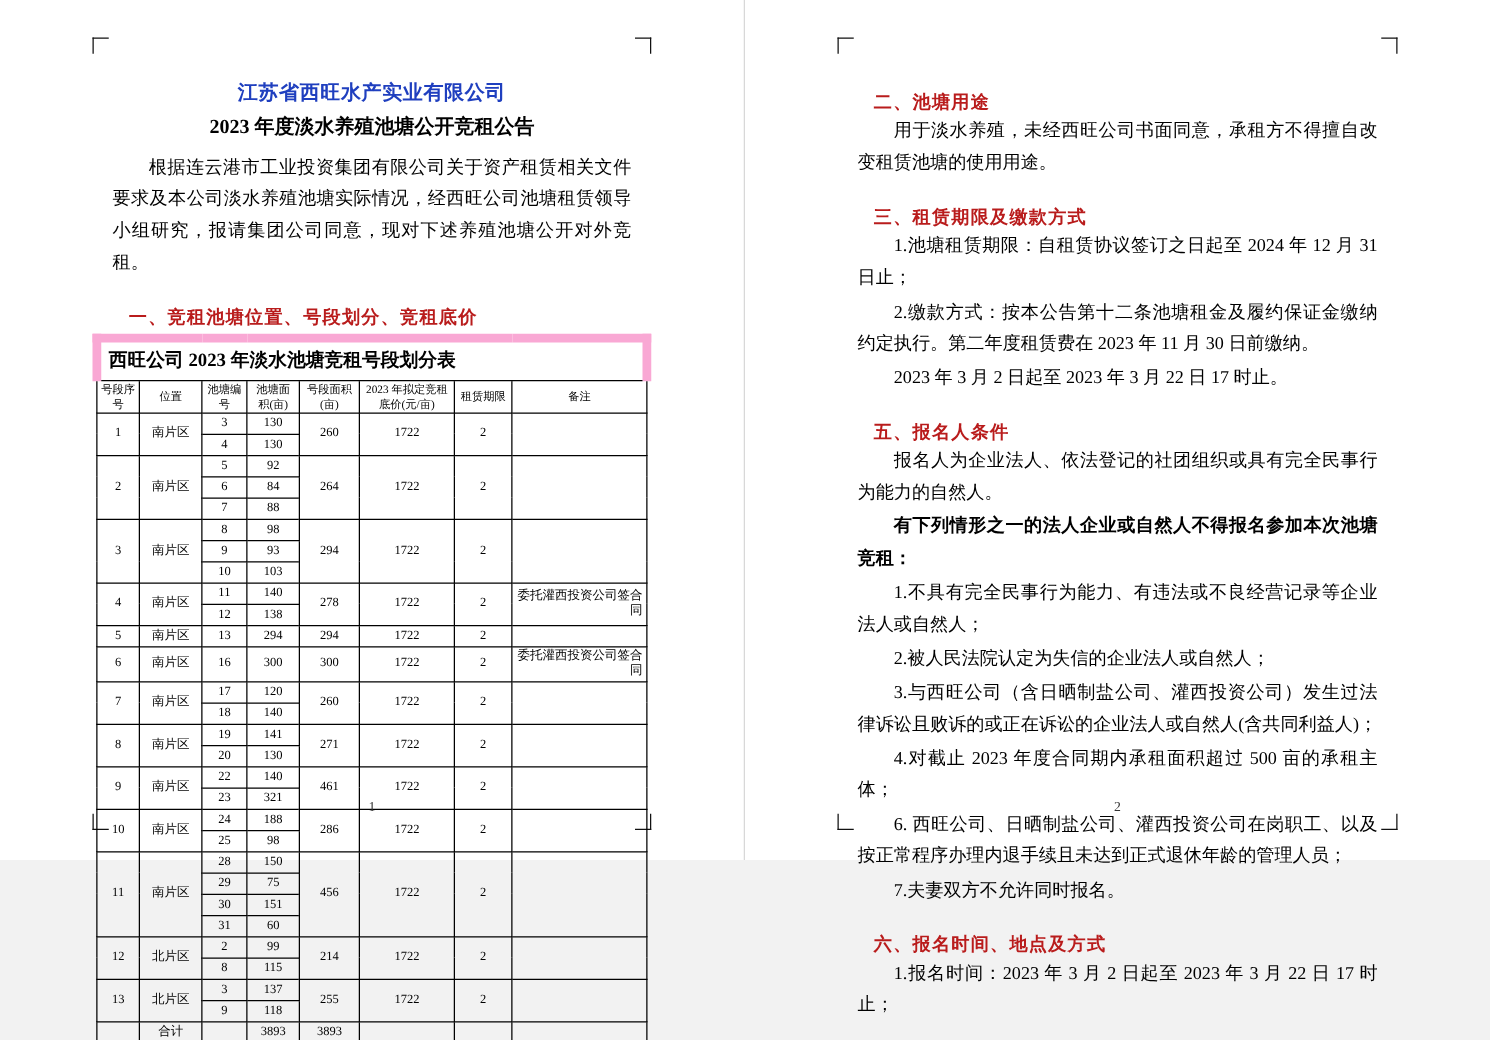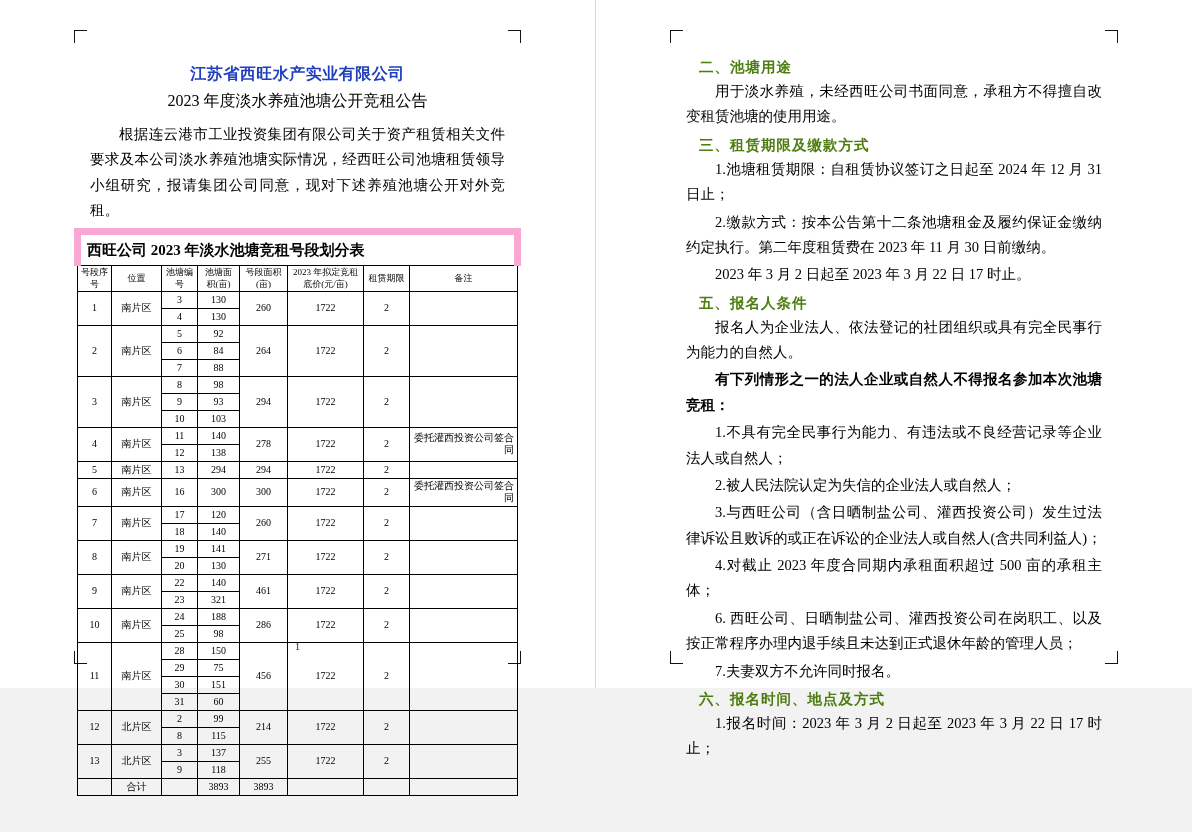--- a/index.html
+++ b/index.html
@@ -23,29 +23,29 @@
   .mark.tr{right:74px;top:30px;width:12px;height:12px;border-right:1px solid #111;border-top:1px solid #111;}
   .mark.bl{left:74px;bottom:24px;width:12px;height:12px;border-left:1px solid #111;border-bottom:1px solid #111;}
   .mark.br{right:74px;bottom:24px;width:12px;height:12px;border-right:1px solid #111;border-bottom:1px solid #111;}
 
   .content{position:absolute;left:74px;right:74px;top:52px;bottom:60px;}
   .title-cn{
     text-align:center;color:#1f3fbf;font-weight:bold;font-size:16px;
     letter-spacing:.5px;margin:12px 0 6px;
   }
   .title-sub{
-    text-align:center;color:#000;font-weight:normal;font-size:16px;
+    text-align:center;color:#000;font-weight:bold;font-size:16px;
     margin:0 0 10px;
   }
   p.body{
     font-size:14.5px;line-height:1.75;text-align:justify;margin:0 16px 2px;
     text-indent:2em;color:#000;
   }
   h3.sec{
-    font-size:14.5px;font-weight:bold;margin:6px 0 2px;text-indent:2em;color:#4d7c0f;
+    font-size:14.5px;font-weight:bold;margin:20px 0 2px;text-indent:2em;color:#b91c1c;
     letter-spacing:1px;
   }
   .tbl-wrap{margin-top:4px;}
   table.bid{
     border-collapse:collapse;width:100%;table-layout:fixed;
     font-size:10px;color:#000;
   }
   table.bid td,table.bid th{
     border:1px solid #000;padding:1px 3px;vertical-align:middle;
     line-height:1.25;word-break:break-all;
@@ -70,20 +70,21 @@
   <div class="page left">
     <span class="mark tl"></span>
     <span class="mark tr"></span>
     <span class="mark bl"></span>
     <span class="mark br"></span>
 
     <div class="content">
       <div class="title-cn">江苏省西旺水产实业有限公司</div>
       <div class="title-sub">2023 年度淡水养殖池塘公开竞租公告</div>
       <p class="body">根据连云港市工业投资集团有限公司关于资产租赁相关文件要求及本公司淡水养殖池塘实际情况，经西旺公司池塘租赁领导小组研究，报请集团公司同意，现对下述养殖池塘公开对外竞租。</p>
+      <h3 class="sec">一、竞租池塘位置、号段划分、竞租底价</h3>
 
       <div class="tbl-wrap">
         <table class="bid">
           <colgroup>
             <col style="width:34px">
               <col style="width:50px">
               <col style="width:36px">
               <col style="width:42px">
             <col style="width:48px">
               <col style="width:76px">

